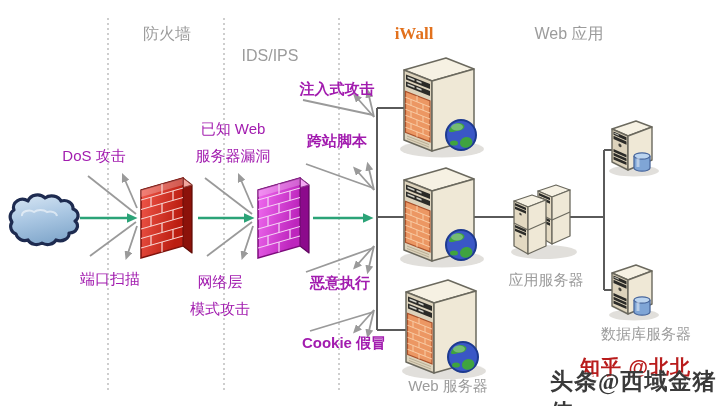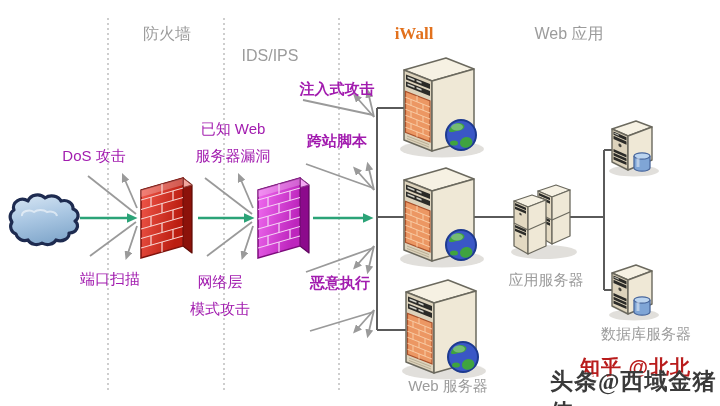--- a/index.html
+++ b/index.html
@@ -285,20 +285,21 @@
 </div>
 <div class="lbl gray-lbl" style="left:60px;top:270px;width:100px;">端口扫描</div>
 <div class="lbl gray-lbl two-line" style="left:165px;top:268px;width:110px;">
   <span>网络层</span>
   <span>模式攻击</span>
 </div>
 
 <div class="lbl orange-lbl" style="left:287px;top:80px;width:100px;">注入式攻击</div>
 <div class="lbl orange-lbl" style="left:287px;top:132px;width:100px;">跨站脚本</div>
 <div class="lbl orange-lbl" style="left:290px;top:274px;width:100px;">恶意执行</div>
+<div class="lbl orange-lbl" style="left:284px;top:334px;width:120px;">Cookie 假冒</div>
 
 <div class="lbl node-lbl" style="left:398px;top:377px;width:100px;">Web 服务器</div>
 <div class="lbl node-lbl" style="left:486px;top:271px;width:120px;">应用服务器</div>
 <div class="lbl node-lbl" style="left:586px;top:325px;width:120px;">数据库服务器</div>
 
 <div class="wm-zhihu" style="left:580px;top:354px;">知乎 @北北</div>
 <div class="wm-toutiao" style="left:550px;top:366px;">头条@西域金猪侠</div>
 
 </div>
 

